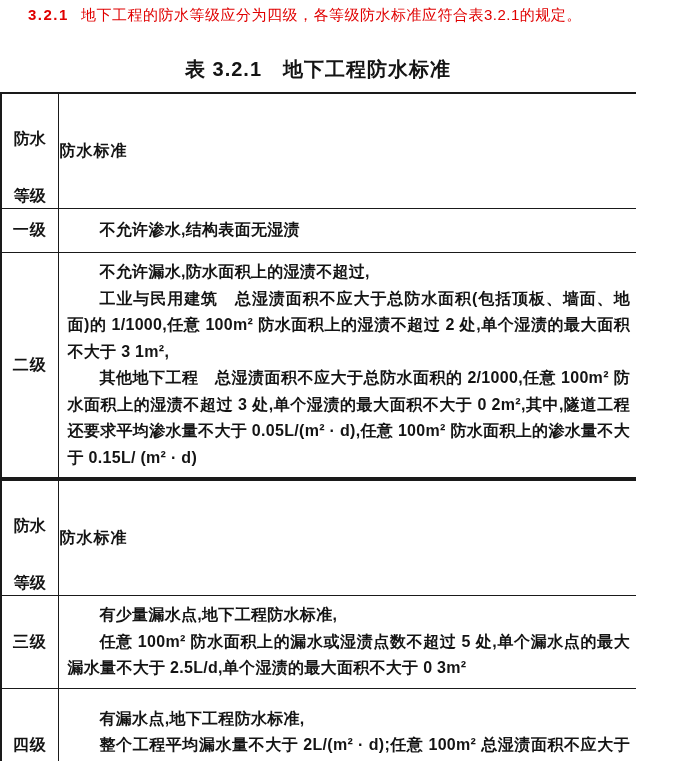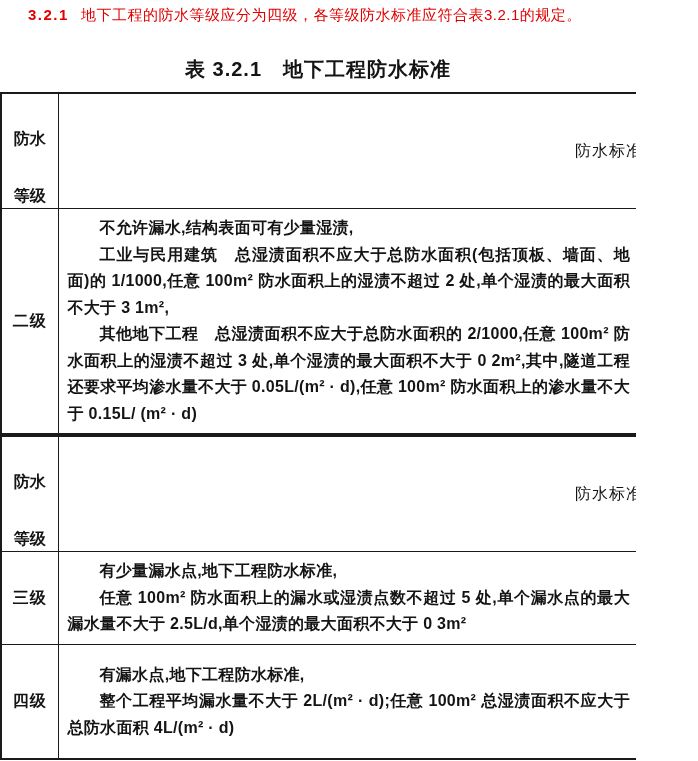--- a/index.html
+++ b/index.html
@@ -64,23 +64,23 @@
     font-size: 16px;
     font-weight: bold;
     padding: 0;
   }
   .grade-head .hline {
     display: block;
     line-height: 25px;
     margin-top: 32px;
   }
   .std-head {
-    text-align: right;
+    text-align: left;
     font-size: 16px;
-    font-weight: normal;
+    font-weight: bold;
     letter-spacing: 1px;
   }
   .t1 .header-row { height: 67px; }
   .t1 .row-g1     { height: 44px; }
   .t1 .row-g2     { height: 214px; }
   .t2 .header-row { height: 64px; }
   .t2 .row-g3     { height: 93px; }
   .t2 .row-g4     { height: 114px; }
   .grade-cell {
     text-align: center;
@@ -116,24 +116,30 @@
         <col>
       </colgroup>
     <tbody>
         <tr class="header-row">
       <th class="grade-head">
         <span class="hline">防水</span>
         <span class="hline">等级</span>
       </th>
       <th class="std-head">防水标准</th>
     </tr>
+    <tr class="row-g1">
+      <td class="grade-cell">一级</td>
+      <td class="std-cell">
+        <p>不允许渗水,结构表面无湿渍</p>
+      </td>
+    </tr>
     <tr class="row-g2">
       <td class="grade-cell">二级</td>
       <td class="std-cell">
-        <p>不允许漏水,结构表面可有少量湿渍,</p>
+        <p>不允许漏水,防水面积上的湿渍不超过,</p>
         <p>工业与民用建筑　总湿渍面积不应大于总防水面积(包括顶板、墙面、地面)的 1/1000,任意 100m² 防水面积上的湿渍不超过 2 处,单个湿渍的最大面积不大于 3 1m²,</p>
         <p>其他地下工程　总湿渍面积不应大于总防水面积的 2/1000,任意 100m² 防水面积上的湿渍不超过 3 处,单个湿渍的最大面积不大于 0 2m²,其中,隧道工程还要求平均渗水量不大于 0.05L/(m² · d),任意 100m² 防水面积上的渗水量不大于 0.15L/ (m² · d)</p>
       </td>
     </tr>
   </tbody>
     </table>
 
 
   <table class="wtable t2">
     <colgroup>

